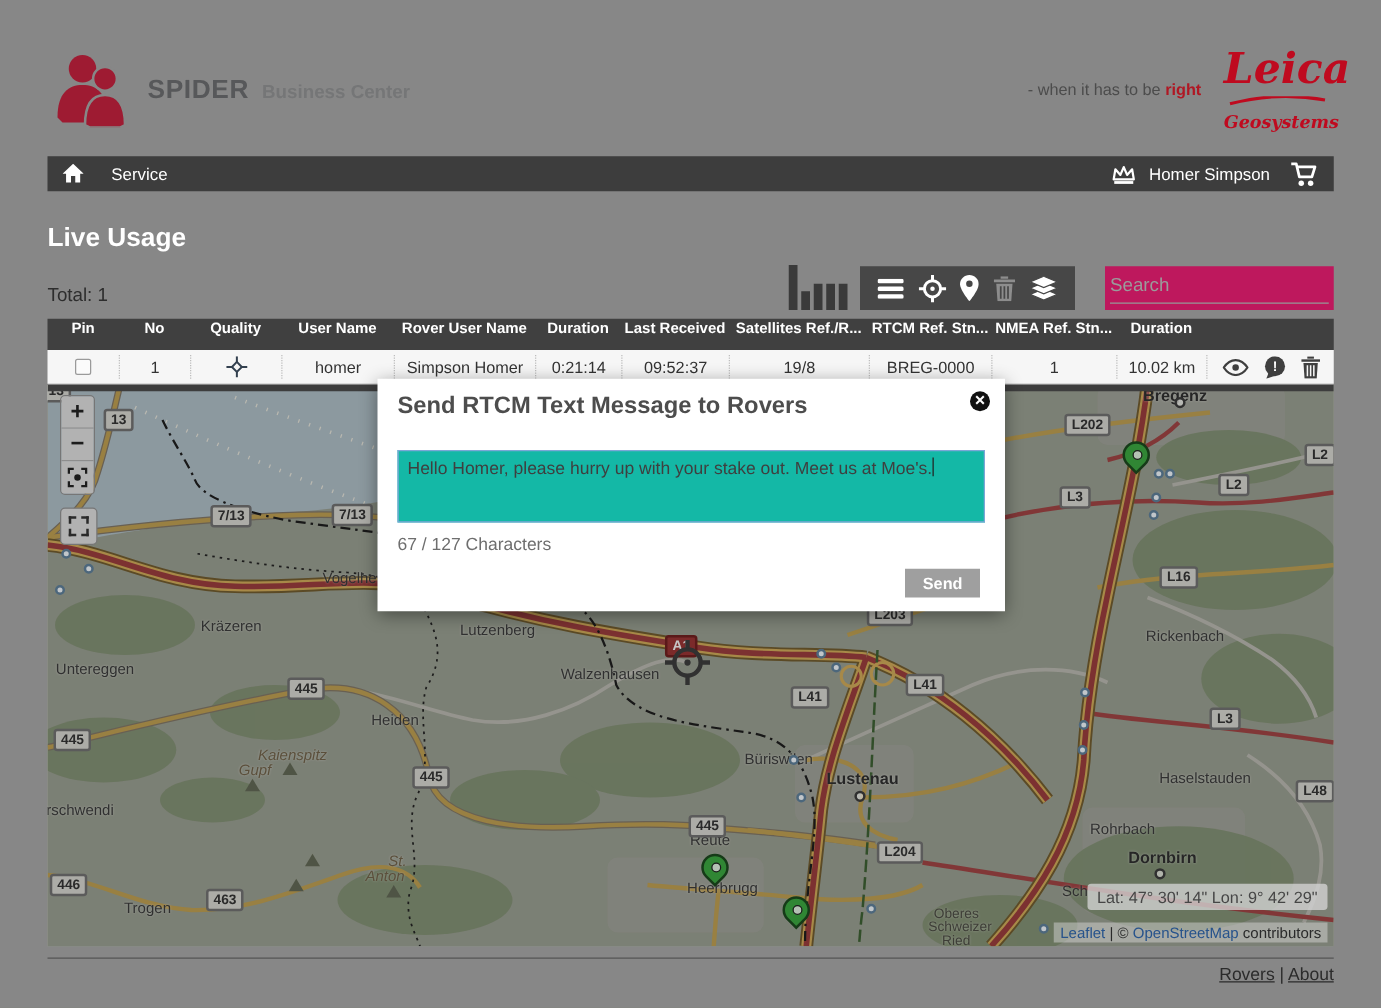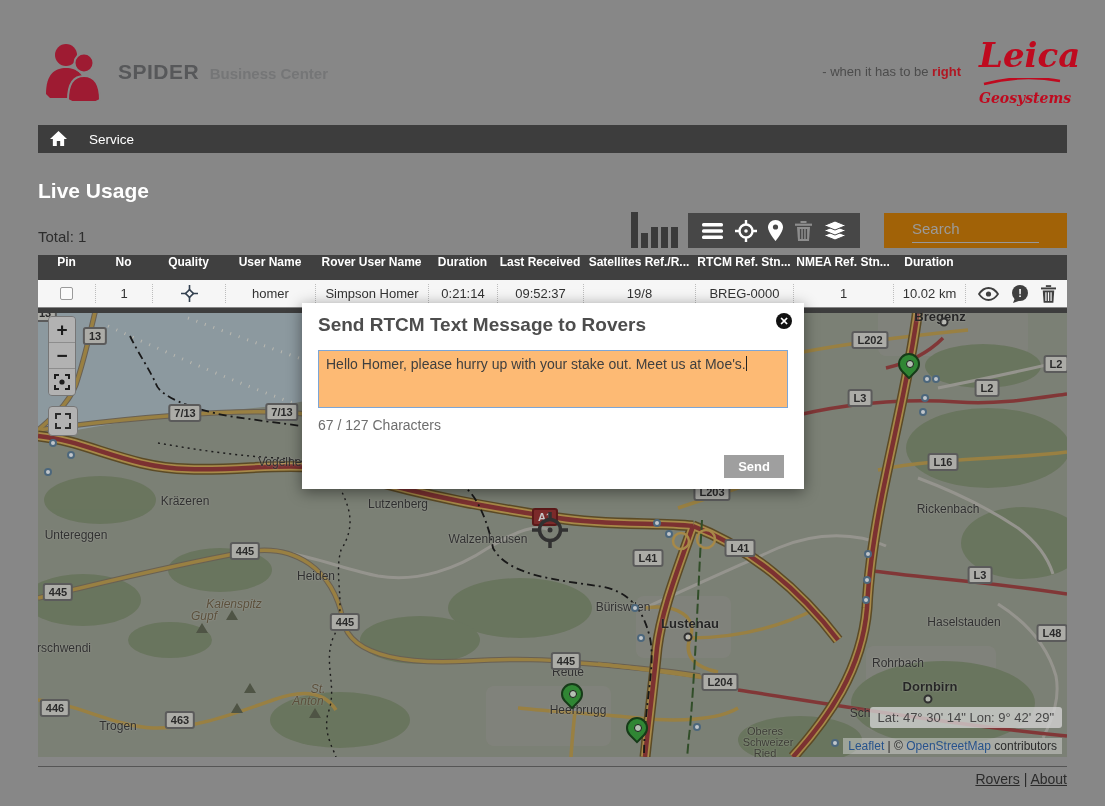--- a/index.html
+++ b/index.html
@@ -37,22 +37,22 @@
 
   
   .page-title { margin-top:26px; font-size:21px; font-weight:bold; color:#ffffff; }
   .toolbar-row { margin-top:9px; height:36px; display:flex; align-items:flex-end; }
   .total { font-size:15px; color:#2d2d2d; margin-bottom:3px; }
   .tools { margin-left:auto; display:flex; align-items:flex-end; }
   .sigbars { display:flex; align-items:flex-end; margin-right:10px; height:38px; }
   .sigbars i { display:block; background:#3a3a3a; width:7px; margin-left:3px; }
   .icon-panel { background:#474747; height:35px; width:172px; display:flex;
                 align-items:center; justify-content:space-around; padding:0 8px; }
-  .searchbox { background:#a16207; height:35px; width:183px; margin-left:24px;
-               display:flex; align-items:center; padding:0 28px; }
+  .searchbox { background:#be185d; height:35px; width:183px; margin-left:24px;
+               display:flex; align-items:center; padding:0 4px; }
   .searchbox input { width:100%; background:transparent; border:none; outline:none;
                      border-bottom:1px solid #979797; font-size:15px; color:#ddd;
                      padding:2px 0 5px; font-family:"Liberation Sans",sans-serif; }
   .searchbox input::placeholder { color:#9b9b9b; }
 
   
   .tbl { margin-top:7px; width:1029px; }
   .thead { display:flex; background:#404040; height:25px; align-items:flex-start; }
   .th { color:#fff; font-size:12px; font-weight:bold; text-align:center; white-space:nowrap;
         overflow:hidden; }
@@ -109,21 +109,21 @@
   .map-dim { position:absolute; left:0; top:0; width:100%; height:100%;
              background:rgba(0,0,0,.17); z-index:30; pointer-events:none; }
 
   
   .modal { position:absolute; left:302px; top:303px; width:502px; height:186px; background:#fff;
            z-index:100; box-shadow:0 3px 14px rgba(0,0,0,.45); padding:11px 16px; }
   .modal-title { font-size:19px; font-weight:bold; color:#4d4d4d; }
   .modal-close { position:absolute; right:12px; top:10px; width:16px; height:16px; background:#111;
                  border-radius:50%; color:#fff; font-size:11px; font-weight:bold; display:flex;
                  align-items:center; justify-content:center; cursor:pointer; line-height:1; }
-  .msgbox { margin-top:14px; width:470px; height:58px; border:1px solid #7ca6d7; background:#fdba74;
+  .msgbox { margin-top:24px; width:470px; height:58px; border:1px solid #7ca6d7; background:#14b8a6;
             font-size:14px; color:#3f3f3f; padding:5px 7px; white-space:pre; overflow:hidden; }
   .caret { display:inline-block; width:1px; height:15px; background:#222; vertical-align:-2px; }
   .charcount { margin-top:9px; font-size:14px; color:#6e6e6e; }
   .sendbtn { position:absolute; right:20px; bottom:11px; background:#9f9f9f; border:none;
              color:#fff; font-weight:bold; font-size:13px; padding:4px 14px; cursor:pointer; }
 
   
   .footer { position:absolute; left:38px; top:766px; width:1029px; border-top:1px solid #555; }
   .footer-links { text-align:right; margin-top:4px; font-size:14px; color:#2b2b2b; }
   .footer-links a { color:#2b2b2b; }
@@ -155,20 +155,32 @@
     </div>
   </div>
 </div>
 
 <div class="nav">
   <div class="nav-left">
     <svg class="nav-home" width="17" height="16" viewBox="0 0 18 17">
       <path d="M9,0 L18,8.5 H15 V16 H10.8 V10.5 H7.2 V16 H3 V8.5 H0 Z" fill="#fff"></path>
     </svg>
     <span class="nav-service">Service</span>
+  </div>
+  <div class="nav-right">
+    <svg width="22" height="17" viewBox="0 0 24 19">
+      <path d="M3,14 L4.5,5 L9,10 L12,3 L15,10 L19.5,5 L21,14 Z" fill="none" stroke="#fff" stroke-width="2" stroke-linejoin="round"></path>
+      <rect x="3.5" y="15.5" width="17" height="2.5" fill="#fff"></rect>
+    </svg>
+    <span class="nav-user">Homer Simpson</span>
+    <svg class="nav-cart" width="25" height="21" viewBox="0 0 25 21">
+      <path d="M1,2 H5 L7.5,12.5 H17.5 L20,4.5 H6" fill="none" stroke="#fff" stroke-width="2.2" stroke-linejoin="round"></path>
+      <circle cx="9" cy="17.5" r="2.2" fill="#fff"></circle>
+      <circle cx="16.5" cy="17.5" r="2.2" fill="#fff"></circle>
+    </svg>
   </div>
 </div>
 
 <div class="content">
 
   <div class="page-title">Live Usage</div>
   <div class="toolbar-row">
     <div class="total">Total: 1</div>
     <div class="tools">
       <div class="sigbars">

